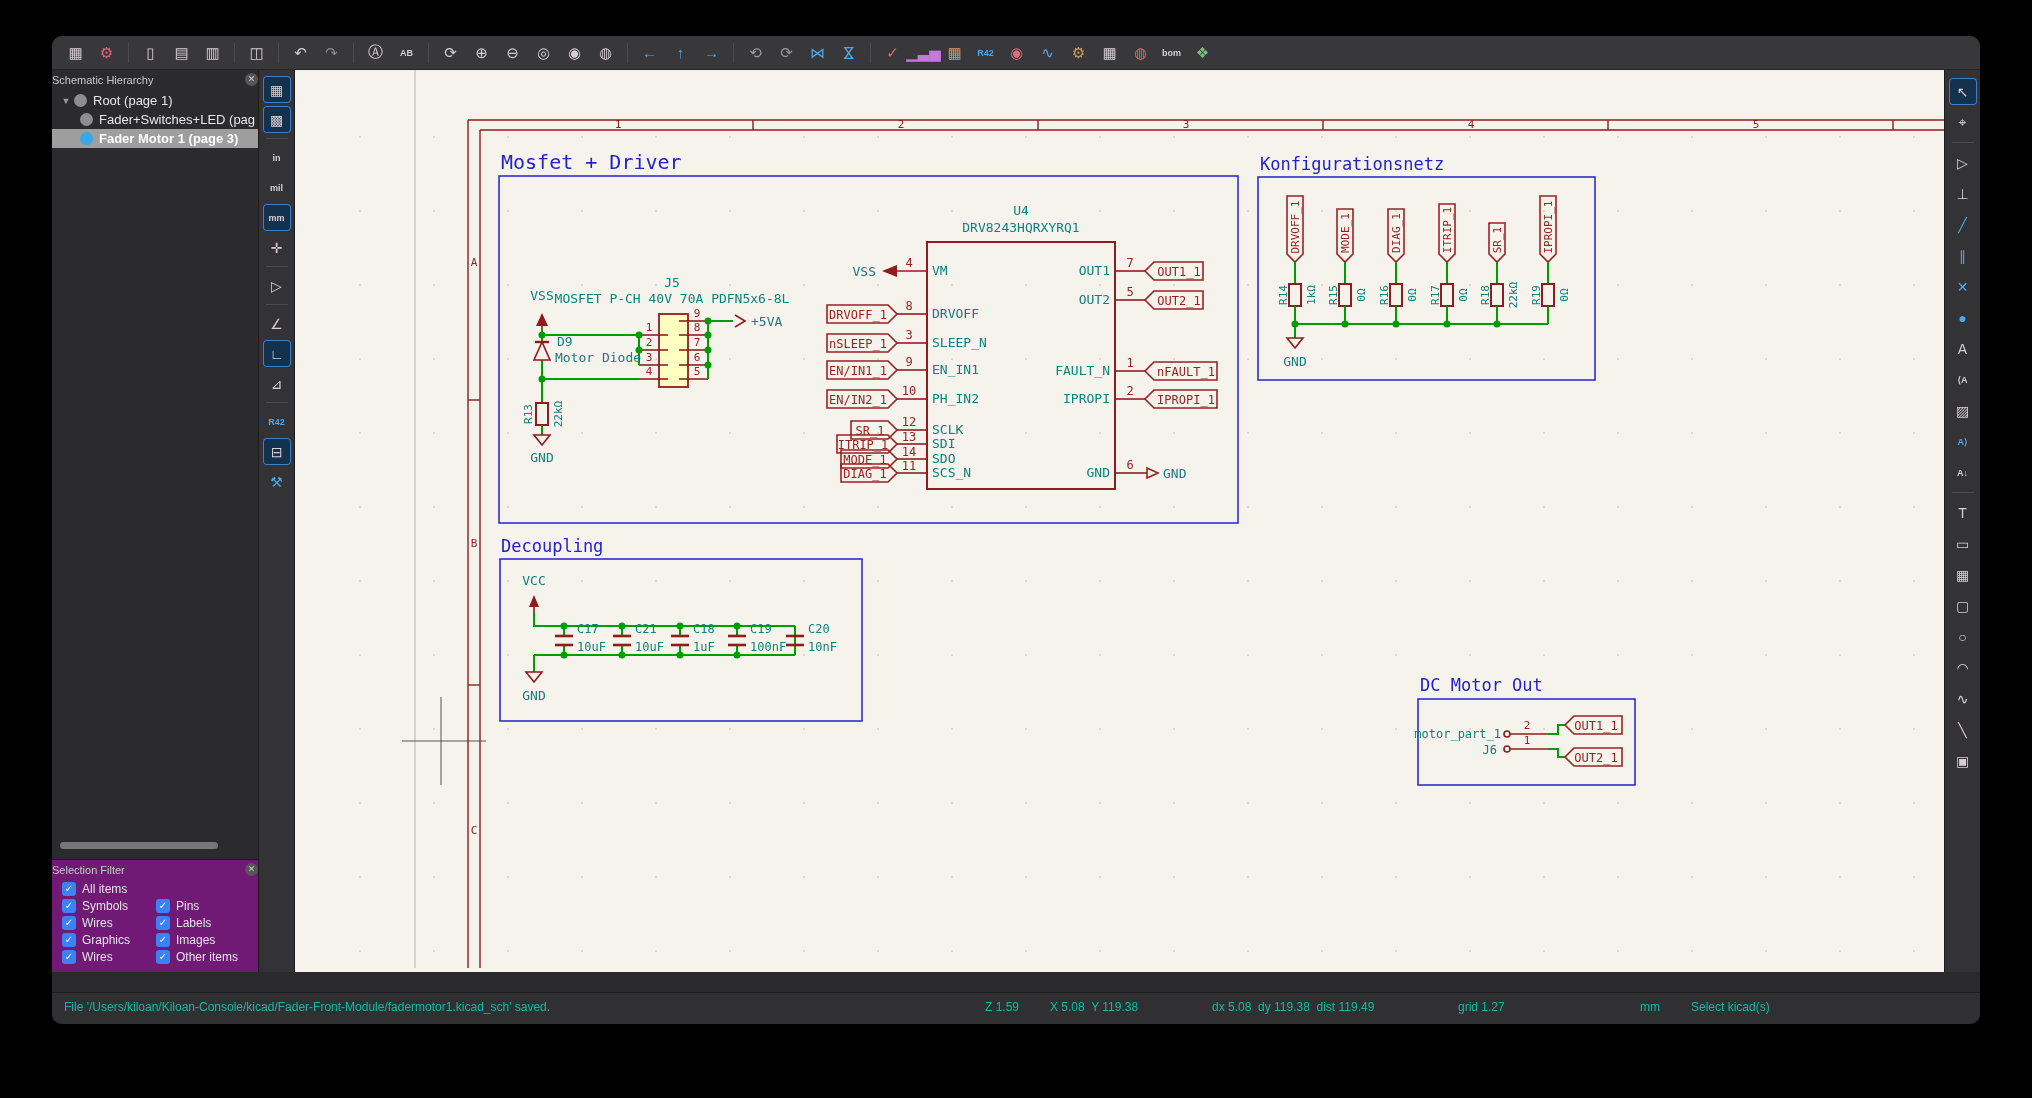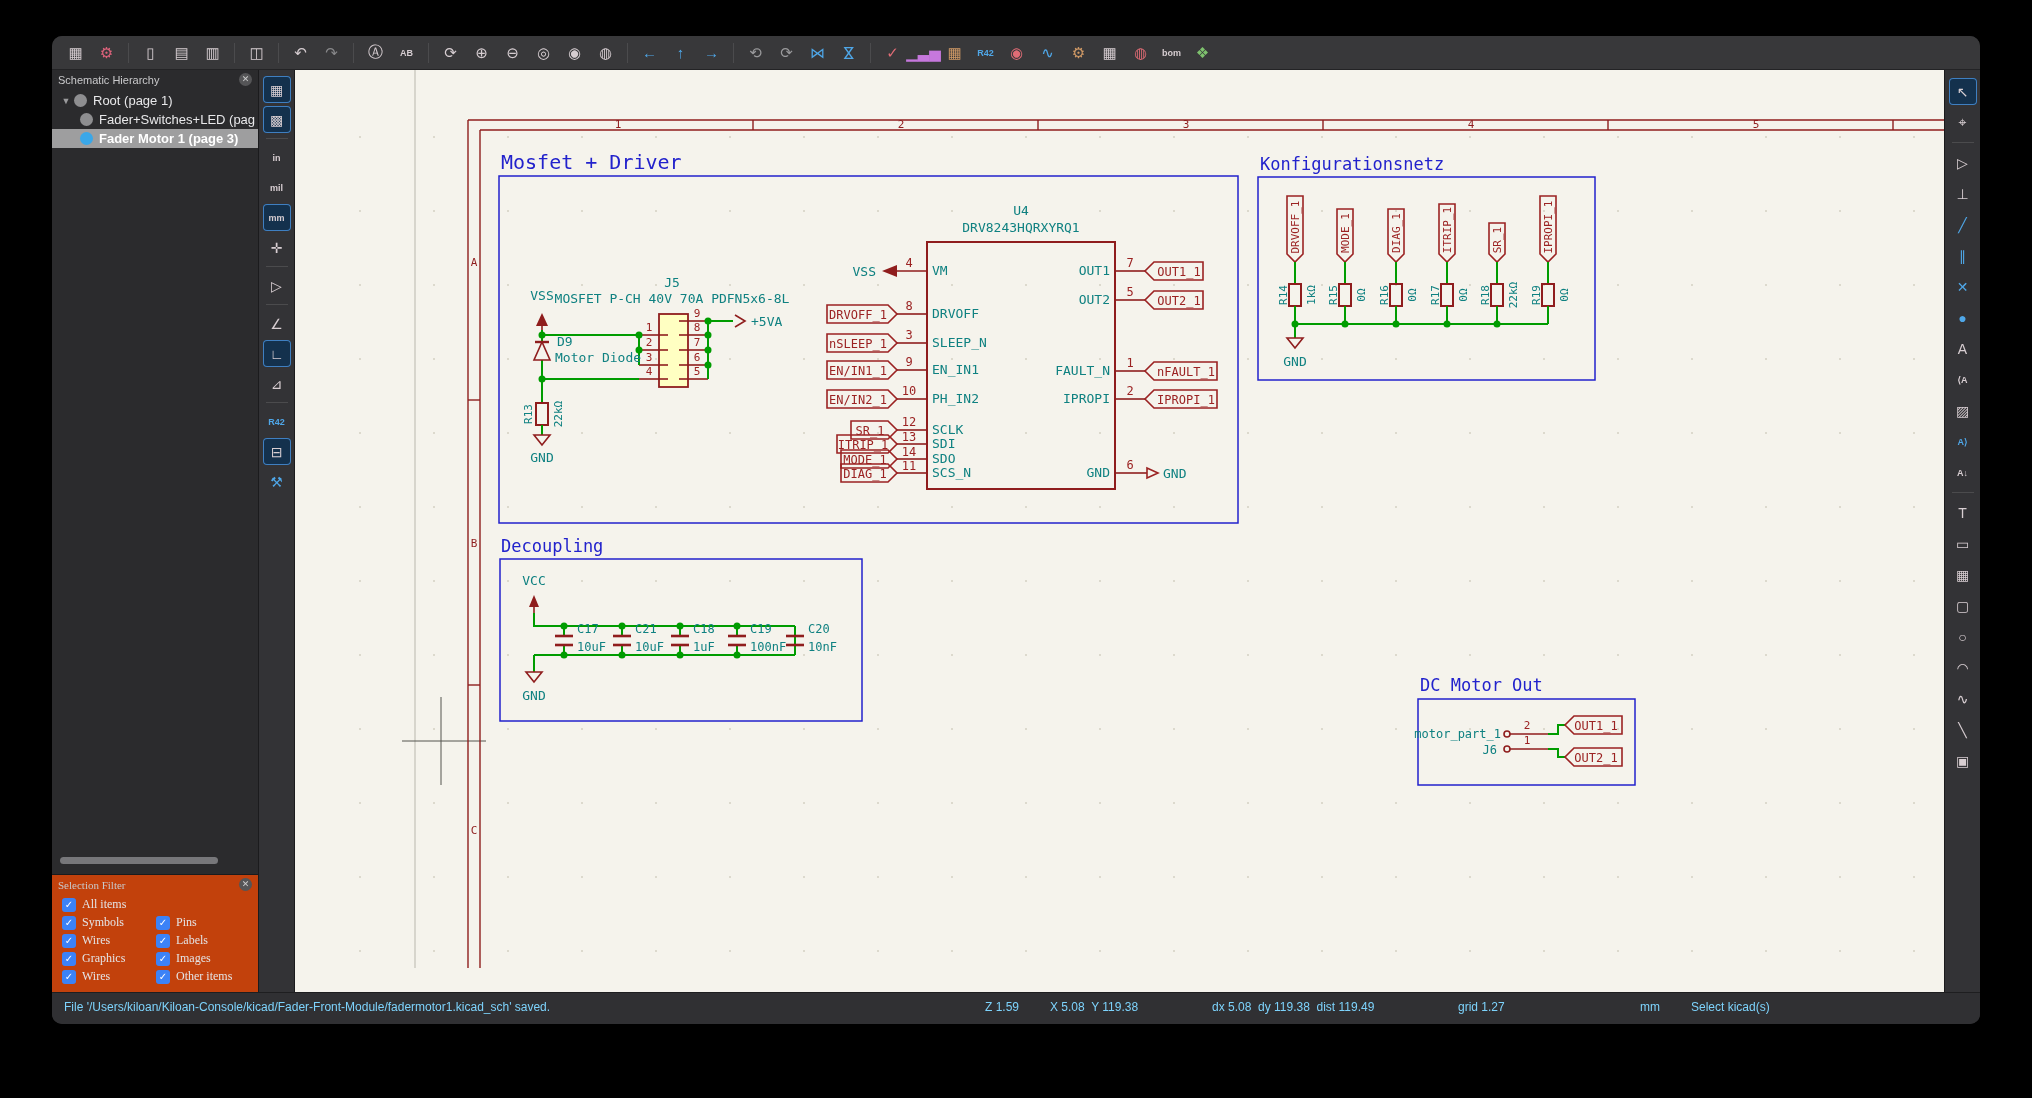--- a/index.html
+++ b/index.html
@@ -9,43 +9,43 @@
   .traffic { position:absolute; left:14px; top:9px; display:flex; gap:8px; }
   .traffic span { width:12px; height:12px; border-radius:50%; display:block; }
   .t-close{background:#ff5f57}.t-min{background:#febc2e}.t-zoom{background:#28c840}
   .win-title { position:absolute; left:0; right:0; top:7px; text-align:center; font-size:13px; color:#b4b4b6; }
   .toolbar { height:34px; background:#38383a; border-bottom:1px solid #232325; display:flex; align-items:center; padding:0 10px; gap:4px; flex:none; }
   .tool { width:27px; height:26px; display:flex; align-items:center; justify-content:center; font-size:15px; color:#d6cdd1; border-radius:4px; cursor:default; flex:none; }
   .tool.small-text { font-size:9px; font-weight:bold;align-items:center; }
   .tb-sep { width:1px; height:20px; background:#4b4b4d; margin:0 4px; flex:none; }
   .main { flex:1; display:flex; min-height:0; }
   .sidebar { width:207px; background:#2b2b2d; border-right:1px solid #1b1b1d; display:flex; flex-direction:column; flex:none; }
-  .panel-header { height:19px; display:flex; align-items:center; justify-content:space-between; padding:0 6px; font-size:11px; color:#c9c9cb; flex:none; }
+  .panel-header { height:19px; display:flex; align-items:center; justify-content:space-between; padding:0 0; font-size:11px; color:#c9c9cb; flex:none; }
   .close-dot { width:13px; height:13px; border-radius:50%; background:#555557; color:#ccc; font-size:9px; line-height:13px; text-align:center; }
   .tree { flex:1; padding-top:2px; overflow:hidden; }
   .tree-row { height:19px; display:flex; align-items:center; font-size:13px; color:#e8e8ea; white-space:nowrap; overflow:hidden; }
   .tree-row .chev { width:12px; font-size:9px; color:#9a9a9c; text-align:center; flex:none; }
   .tree-row .dot { width:13px; height:13px; border-radius:50%; margin:0 6px 0 2px; flex:none; }
   .tree-row.selected { background:#9e9e9f; color:#fff; font-weight:bold; }
   .hscroll { height:7px; background:#77777a; border-radius:4px; margin:0 40px 10px 8px; flex:none; }
-  .sel-filter { border-top:1px solid #1b1b1d; background:#c2410c; flex:none; padding-bottom:8px;font-family:Liberation Serif, serif; }
+  .sel-filter { border-top:1px solid #1b1b1d; background:#701a75; flex:none; padding-bottom:8px; }
   .sf-grid { display:grid; grid-template-columns:1fr 1fr; padding:3px 8px 0 10px; row-gap:3px; }
   .sf-item { display:flex; align-items:center; gap:6px; font-size:12px; color:#e4e4e6; }
   .sf-item:first-child { grid-column:1 / span 2; }
   .checkbox { width:14px; height:14px; border-radius:3px; background:#3c82f7; color:#fff; font-size:10px; line-height:14px; text-align:center; flex:none; }
   .lefttools { width:36px; background:#333336; border-right:1px solid #1b1b1d; display:flex; flex-direction:column; align-items:center; padding-top:6px; gap:3px; flex:none; }
   .righttools { width:36px; background:#333336; border-left:1px solid #1b1b1d; display:flex; flex-direction:column; align-items:center; padding-top:8px; gap:4px; flex:none; }
   .vtool { width:28px; height:27px; display:flex; align-items:center; justify-content:center; font-size:14px; color:#d8ced2; border-radius:4px; flex:none; }
   .vtool.active { background:#14314d; box-shadow:inset 0 0 0 1px #3f7fc1; }
   .vtool.tiny { font-size:9px; font-weight:bold; }
   .v-sep { width:22px; height:1px; background:#4b4b4d; margin:2px 0; flex:none; }
   .canvas { flex:1; position:relative; background:#f5f3ec; overflow:hidden;
     background-image:radial-gradient(#dcd9cd 1px, transparent 1.3px); background-size:74px 74px; background-position:28px 30px; }
   .canvas svg { position:absolute; inset:0; }
-  .statusbar { height:32px; background:#303033; border-top:1px solid #1e1e20; position:relative; font-size:12px; color:#7dd3fc; flex:none; }
+  .statusbar { height:32px; background:#303033; border-top:1px solid #1e1e20; position:relative; font-size:12px; color:#14b8a6; flex:none;margin-top:20px; }
   .statusbar span { position:absolute; top:7px; white-space:pre; }
   
   .wire { stroke:#009c00; stroke-width:2; fill:none; }
   .comp { stroke:#8f1d1d; stroke-width:2; fill:none; }
   .comp-thin { stroke:#8f1d1d; stroke-width:1.6; fill:none; }
   .lbl-shape { stroke:#9b2222; stroke-width:1.6; fill:none; }
   .junc { fill:#009c00; stroke:none; }
   .frame { stroke:#8f1d1d; stroke-width:1.4; fill:none; }
   .note { stroke:#2222cc; stroke-width:1.5; fill:none; }
   text { font-family:"DejaVu Sans Mono", monospace; }

